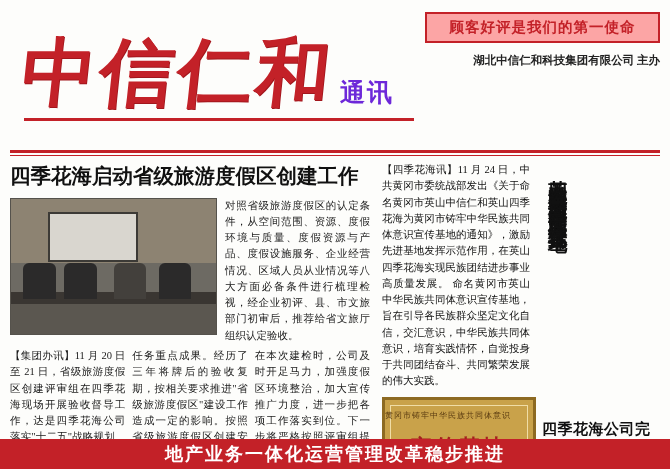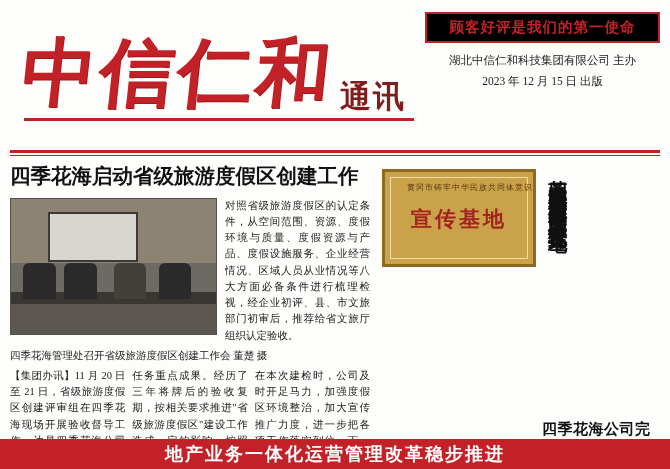--- a/index.html
+++ b/index.html
@@ -18,36 +18,36 @@
     font-family:"Liberation Serif","DejaVu Serif",serif;
     font-weight:bold;color:#c32128;
     font-size:74px;letter-spacing:4px;
     position:absolute;left:12px;top:18px;
     transform:skewX(-6deg);
     text-shadow:1px 1px 0 #a2161c;
     white-space:nowrap;
   }
   .logo-sub{
     position:absolute;left:330px;top:70px;
-    font-size:31px;font-weight:bold;color:#7f1d1d;letter-spacing:2px;
+    font-size:25px;font-weight:bold;color:#6d28d9;letter-spacing:2px;
   }
   .logo-underline{
     position:absolute;left:14px;top:112px;width:390px;height:3px;background:#c32128;
   }
 
   .mast-right{flex:1;margin-top:6px;}
   .slogan-box{
-    border:2px solid #c32128;background:#000000;
+    border:2px solid #c32128;background:#fca5a5;
     padding:4px 6px;text-align:center;
   }
   .slogan{
     color:#c32128;font-weight:bold;font-size:14.5px;letter-spacing:1px;
     font-family:"Liberation Serif","DejaVu Serif",serif;
   }
-  .mast-meta{margin-top:7px;font-size:11.5px;line-height:1.85;color:#222;text-align:center;}
+  .mast-meta{margin-top:7px;font-size:11.5px;line-height:1.85;color:#222;text-align:right;font-weight:bold;}
   .mast-meta div{white-space:nowrap;}
 
   .rule-thick{height:3px;background:#c32128;margin:4px 0 2px 0;}
   .rule-thin{height:1px;background:#c32128;margin-bottom:6px;}
 
   
   .cols{display:flex;gap:12px;height:300px;}
   .col-left{flex:0 0 360px;position:relative;}
   .col-mid{flex:0 0 148px;position:relative;}
   .col-right{flex:1;position:relative;}
@@ -77,21 +77,21 @@
   .two-sub{display:flex;gap:7px;margin-top:4px;}
   .two-sub > div{flex:1;}
 
   
   .mid-text{font-size:10.5px;line-height:1.55;text-align:justify;}
   .plaque{
     margin-top:7px;width:100%;height:92px;background:#c9a24a;
     border:3px solid #8d6a22;position:relative;overflow:hidden;
   }
   .plaque .inner{position:absolute;inset:5px;border:1px solid #f0dda6;}
-  .plaque .t1{position:absolute;top:10px;left:0;right:0;text-align:right;font-size:8px;color:#5a3b10;letter-spacing:1px;}
+  .plaque .t1{position:absolute;top:10px;left:0;right:0;text-align:left;font-size:8px;color:#5a3b10;letter-spacing:1px;}
   .plaque .t2{position:absolute;top:33px;left:0;right:0;text-align:center;font-size:21px;font-weight:bold;color:#a3211f;letter-spacing:3px;}
 
   
   .vtitle{
     writing-mode:vertical-rl;text-orientation:upright;
     font-size:19px;font-weight:bold;line-height:1.25;letter-spacing:2px;
     height:250px;margin:2px 0 0 4px;color:#111;
   }
   .right-head{
     font-size:15px;font-weight:bold;margin-top:6px;letter-spacing:0.5px;
@@ -117,21 +117,20 @@
       <div class="logo-cn">中信仁和</div>
       <div class="logo-sub">通讯</div>
       <div class="logo-underline"></div>
     </div>
     <div class="mast-right">
       <div class="slogan-box">
         <div class="slogan">顾客好评是我们的第一使命</div>
       </div>
       <div class="mast-meta">
         <div>湖北中信仁和科技集团有限公司  主办</div>
-        <div>2023 年 12 月 15 日 出版</div>
       </div>
     </div>
   </div>
 
   <div class="rule-thick"></div>
   <div class="rule-thin"></div>
 
   <div class="cols">
 
     <div class="col-left">
@@ -144,30 +143,31 @@
         <div class="p1"></div>
           <div class="p2"></div>
           <div class="p3"></div>
           <div class="p4"></div>
         <div class="floor"></div>
       </div>
 
       <div class="bodytext">对照省级旅游度假区的认定条件，从空间范围、资源、度假 环境与质量、度假资源与产品、度假设施服务、企业经营情况、区域人员从业情况等八大方面必备条件进行梳理检视，经企业初评、县、市文旅部门初审后，推荐给省文旅厅组织认定验收。</div>
       <div style="clear:both"></div>
 
-      <div class="caption" style="margin-top:4px;">四季花海管理处召开省级旅游度假区创建工作会  董楚 摄</div>
 
       <div class="two-sub">
         <div class="bodytext">【集团办讯】11 月 20 日至 21 日，省级旅游度假区创建评审组在四季花海现场开展验收督导工作，达是四季花海公司落实"十二五"战略规划、推进"四海汉江"建设的重要</div>
         <div class="bodytext">任务重点成果。经历了三年将牌后的验收复期，按相关要求推进"省级旅游度假区"建设工作造成一定的影响。按照省级旅游度假区创建安排，2023 年公司追析启动了认定工作实施方案。</div>
         <div class="bodytext">在本次建检时，公司及时开足马力，加强度假区环境整治，加大宣传推广力度，进一步把各项工作落实到位。下一步将严格按照评审组提出的意见整改，完善评估有定了公司的建工作，专家就认发标准提出了明确要求与建议，对照评审意见逐项整改改的基础上，进一步提升推游游度假区建设工作，以有效补齐短板，推动旅游度假区建设和管理认定，早日完成公司的战略任务。</div>
       </div>
     </div>
 
     <div class="col-mid">
+      <div class="mid-text">【四季花海讯】11 月 24 日，中共黄冈市委统战部发出《关于命名黄冈市英山中信仁和英山四季花海为黄冈市铸牢中华民族共同体意识宣传基地的通知》，激励先进基地发挥示范作用，在英山四季花海实现民族团结进步事业高质量发展。
+命名黄冈市英山中华民族共同体意识宣传基地，旨在引导各民族群众坚定文化自信，交汇意识，中华民族共同体意识，培育实践情怀，自觉投身于共同团结奋斗、共同繁荣发展的伟大实践。</div>
       <div class="plaque">
         <div class="inner"></div>
         <div class="t1">黄冈市铸牢中华民族共同体意识</div>
         <div class="t2">宣传基地</div>
 
       </div>
     </div>
 
     <div class="col-right">
       <div class="vtitle">英山四季花海被命名为黄冈市铸牢中华民族共同体意识宣传基地</div>

